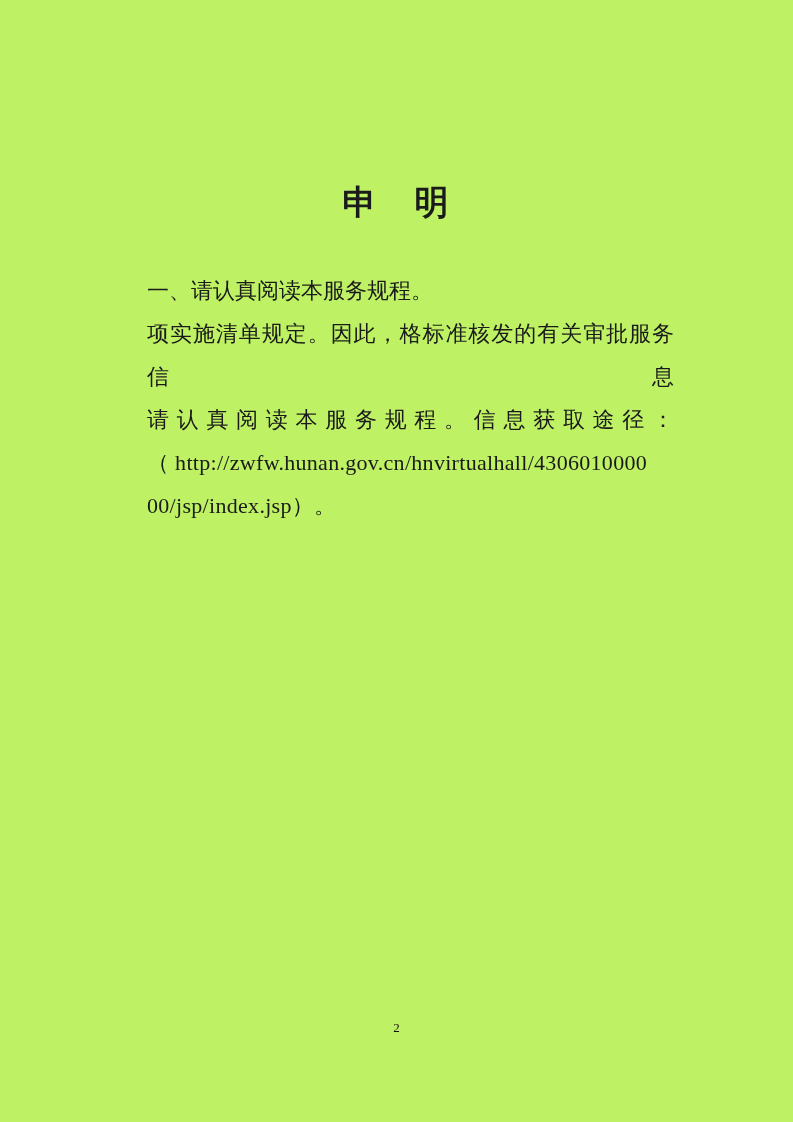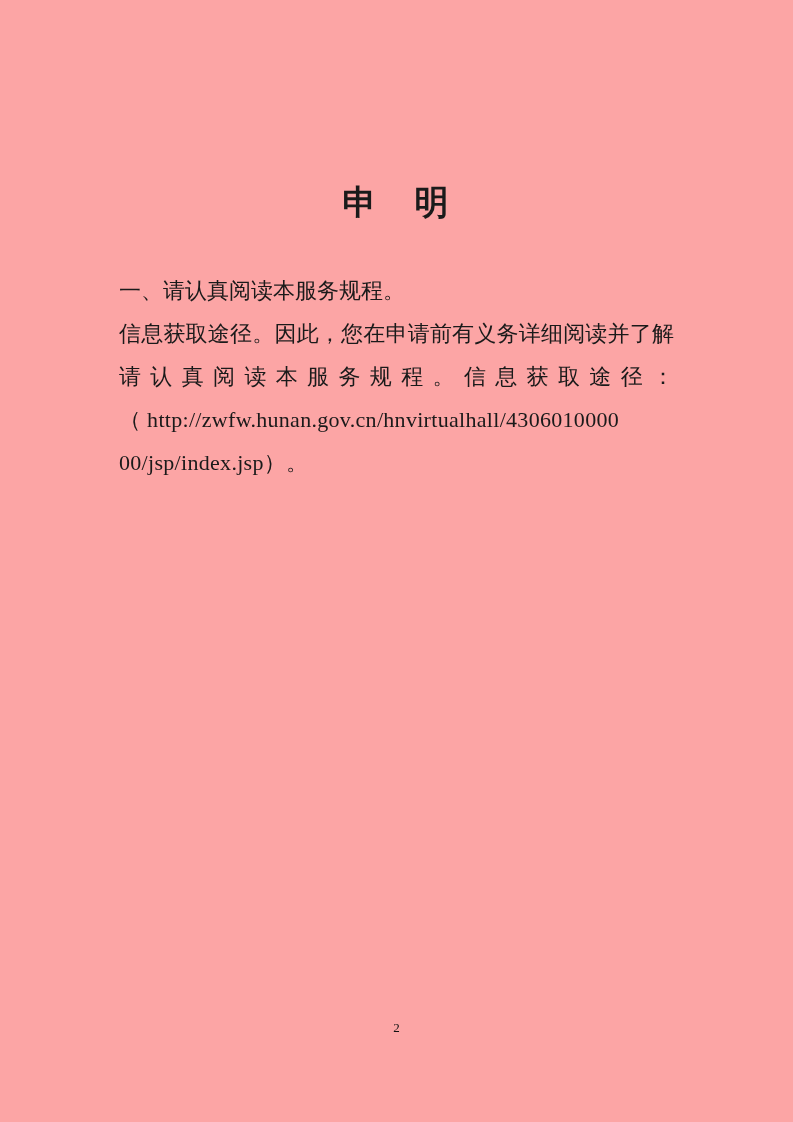--- a/index.html
+++ b/index.html
@@ -1,41 +1,41 @@
 <!DOCTYPE html>
 <html><head>
 <meta charset="utf-8">
 <style>
   * { margin: 0; padding: 0; box-sizing: border-box; }
   html, body { background: #ffffff; }
   .page {
     width: 793px;
     height: 1122px;
-    background: #fca5a5;
+    background: #bef264;
     position: relative;
     margin: 0 auto;
     overflow: hidden;
     font-family: "Liberation Serif", "DejaVu Serif", serif;
     color: #1a1a1a;
   }
   .title {
     padding-top: 184px;
     text-align: center;
     font-size: 34px;
     font-weight: 700;
     letter-spacing: 2px;
     line-height: 1.1;
   }
   .body {
     width: 555px;
     margin: 48px auto 0 auto;
     font-size: 22px;
     line-height: 43px;
   }
-  .line { white-space: nowrap; }
+  .line { white-space: nowrap; margin-left: 28px; }
   .line.just {
     white-space: normal;
     text-align: justify;
     text-align-last: justify;
   }
   .line.url { letter-spacing: 0.3px; }
   .page-number {
     position: absolute;
     left: 0;
     right: 0;
@@ -47,21 +47,21 @@
 </style>
 </head>
 <body>
 
 <div class="page">
 
   <h1 class="title">申　明</h1>
 
   <div class="body">
     <div class="line">一、请认真阅读本服务规程。</div>
-    <div class="line just">信息获取途径。因此，您在申请前有义务详细阅读并了解</div>
+    <div class="line just">项实施清单规定。因此，格标准核发的有关审批服务信息</div>
     <div class="line just">请认真阅读本服务规程。信息获取途径：</div>
     <div class="line url">（ http://zwfw.hunan.gov.cn/hnvirtualhall/4306010000</div>
     <div class="line url">00/jsp/index.jsp）。</div>
   </div>
 
   <div class="page-number">2</div>
 
 </div>
 
 </body></html>

